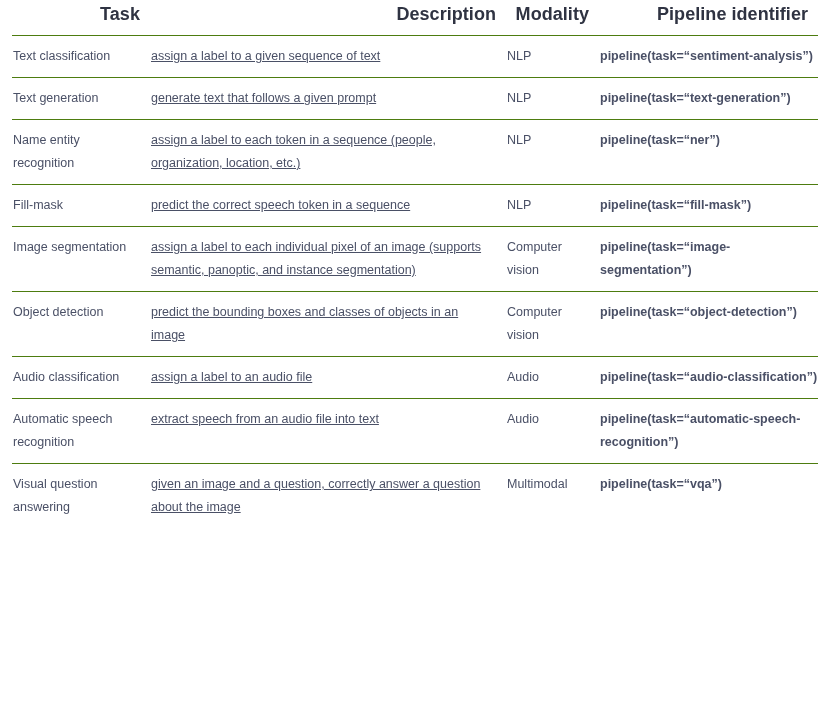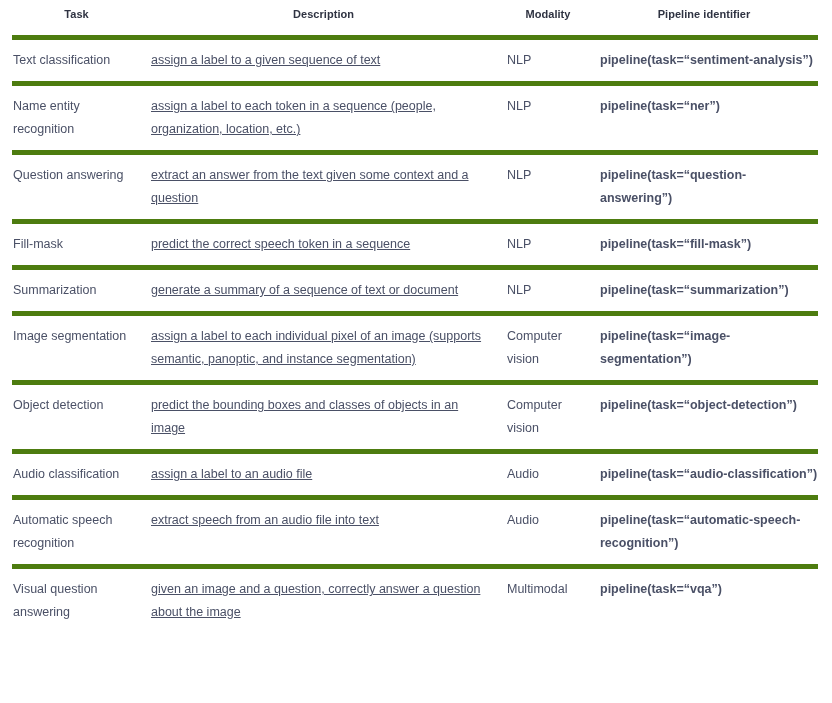--- a/index.html
+++ b/index.html
@@ -28,35 +28,35 @@
     margin-left: 12px;
   }
 
   
   col.c-task  { width: 138px; }
   col.c-desc  { width: 356px; }
   col.c-mod   { width: 93px; }
   col.c-pipe  { width: 219px; }
 
   thead th {
-    text-align: center;
+    text-align: right;
     font-weight: bold;
-    font-size: 11px;
+    font-size: 18px;
     line-height: 16px;
     color: #2f3342;
     padding: 0 10px 13px 1px;
     vertical-align: top;
     letter-spacing: 0.05px;
   }
 
   tbody td {
     font-size: 12.5px;
     line-height: 23px;
     color: #4a5066;
-    border-top: 5px solid #4d7c0f;
+    border-top: 1px solid #4d7c0f;
     padding: 9px 10px 9px 1px;
     vertical-align: top;
     word-wrap: break-word;
   }
 
   
   tbody td.desc { padding-right: 14px; text-decoration: underline; }
   tbody td.mod  { padding-right: 8px; }
   tbody td.pipe { padding-right: 0px; font-weight: bold; }
 
@@ -82,42 +82,36 @@
       </tr>
     </thead>
     <tbody id="tasks-body">
         <tr>
           <td class="task">Text classification</td>
           <td class="desc">assign a label to a given sequence of text</td>
           <td class="mod">NLP</td>
           <td class="pipe">pipeline(task=“sentiment-analysis”)</td>
         </tr>
         <tr>
+          <td class="task">Text generation</td>
+          <td class="desc">generate text that follows a given prompt</td>
+          <td class="mod">NLP</td>
+          <td class="pipe">pipeline(task=“text-generation”)</td>
+        </tr>
+        <tr>
           <td class="task">Name entity recognition</td>
           <td class="desc">assign a label to each token in a sequence (people, organization, location, etc.)</td>
           <td class="mod">NLP</td>
           <td class="pipe">pipeline(task=“ner”)</td>
         </tr>
         <tr>
-          <td class="task">Question answering</td>
-          <td class="desc">extract an answer from the text given some context and a question</td>
-          <td class="mod">NLP</td>
-          <td class="pipe">pipeline(task=“question-answering”)</td>
-        </tr>
-        <tr>
           <td class="task">Fill-mask</td>
           <td class="desc">predict the correct speech token in a sequence</td>
           <td class="mod">NLP</td>
           <td class="pipe">pipeline(task=“fill-mask”)</td>
-        </tr>
-        <tr>
-          <td class="task">Summarization</td>
-          <td class="desc">generate a summary of a sequence of text or document</td>
-          <td class="mod">NLP</td>
-          <td class="pipe">pipeline(task=“summarization”)</td>
         </tr>
         <tr>
           <td class="task">Image segmentation</td>
           <td class="desc">assign a label to each individual pixel of an image (supports semantic, panoptic, and instance segmentation)</td>
           <td class="mod">Computer vision</td>
           <td class="pipe">pipeline(task=“image-segmentation”)</td>
         </tr>
         <tr>
           <td class="task">Object detection</td>
           <td class="desc">predict the bounding boxes and classes of objects in an image</td>

